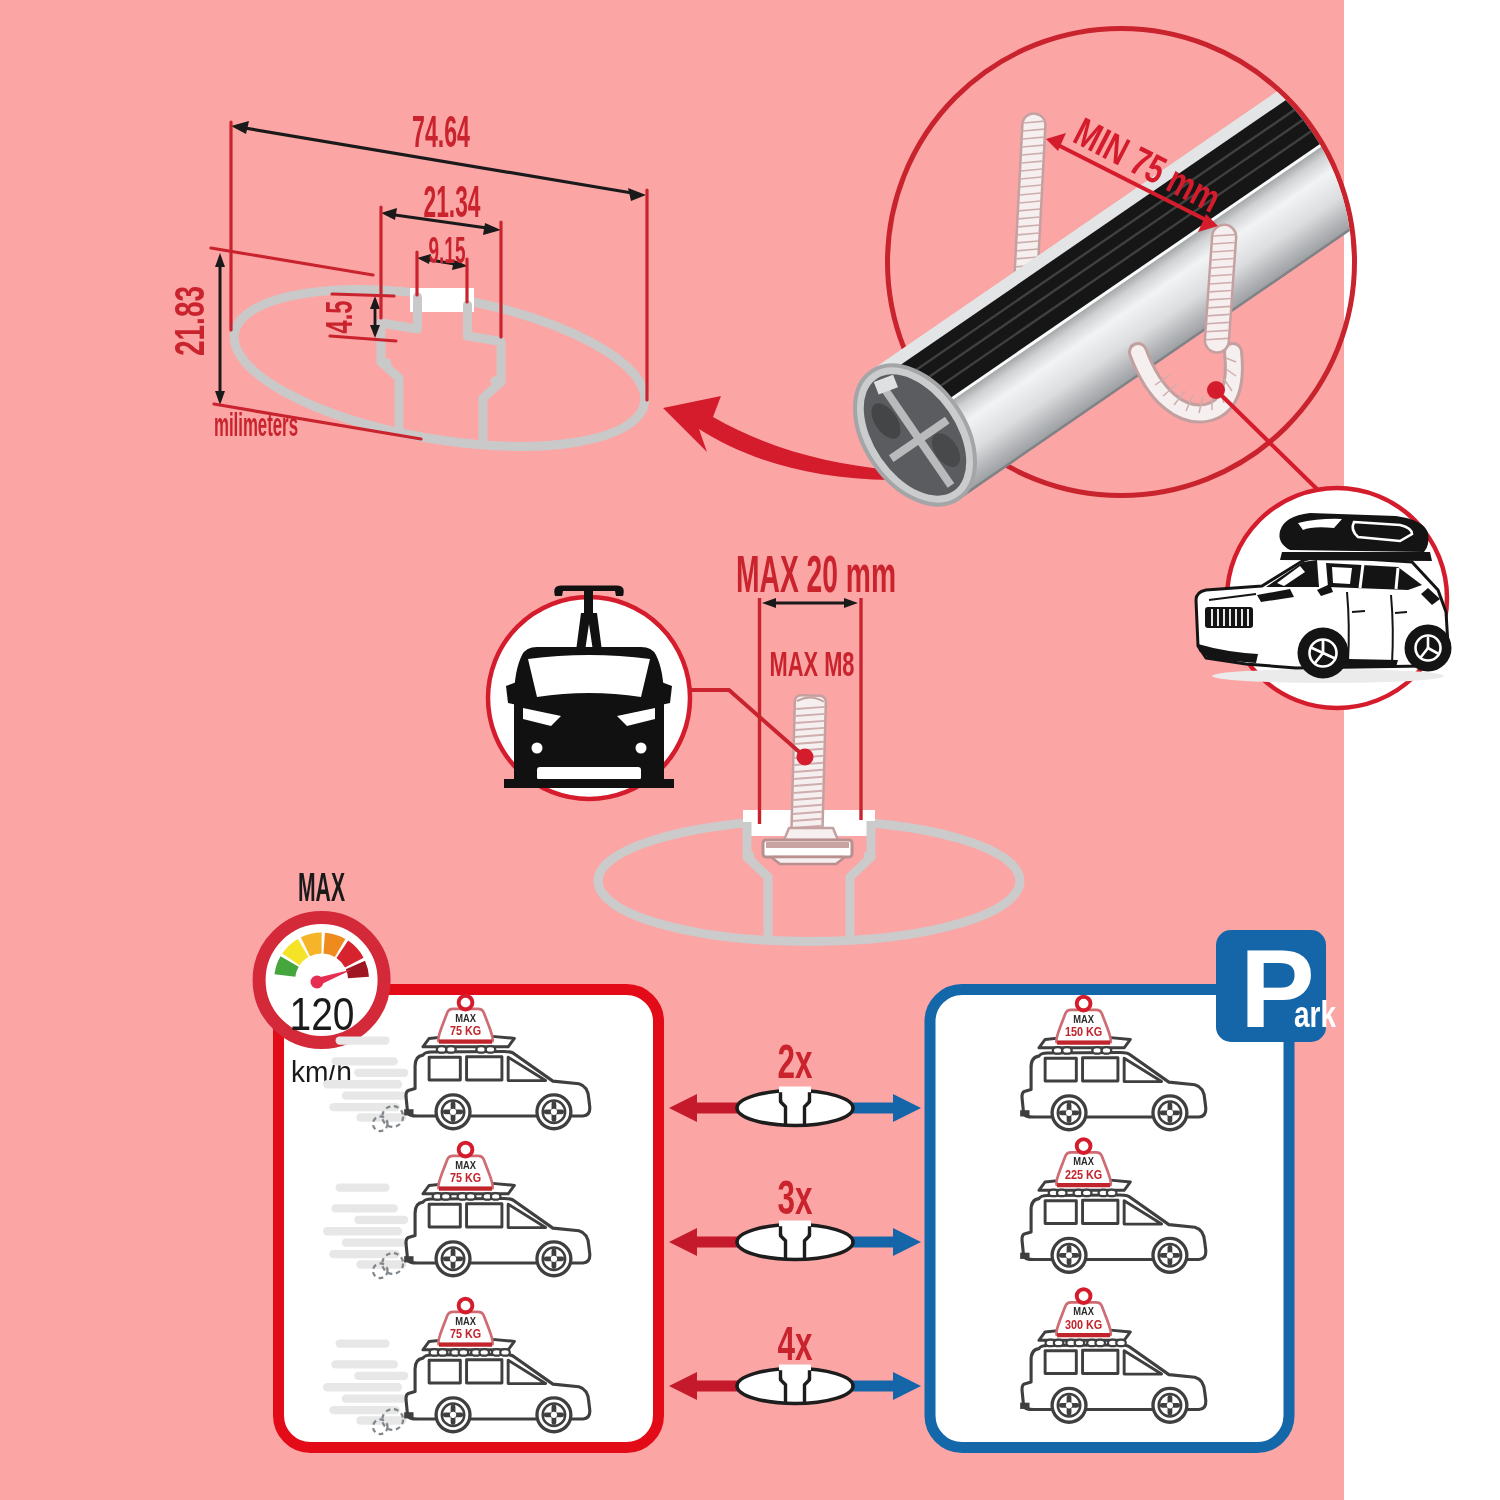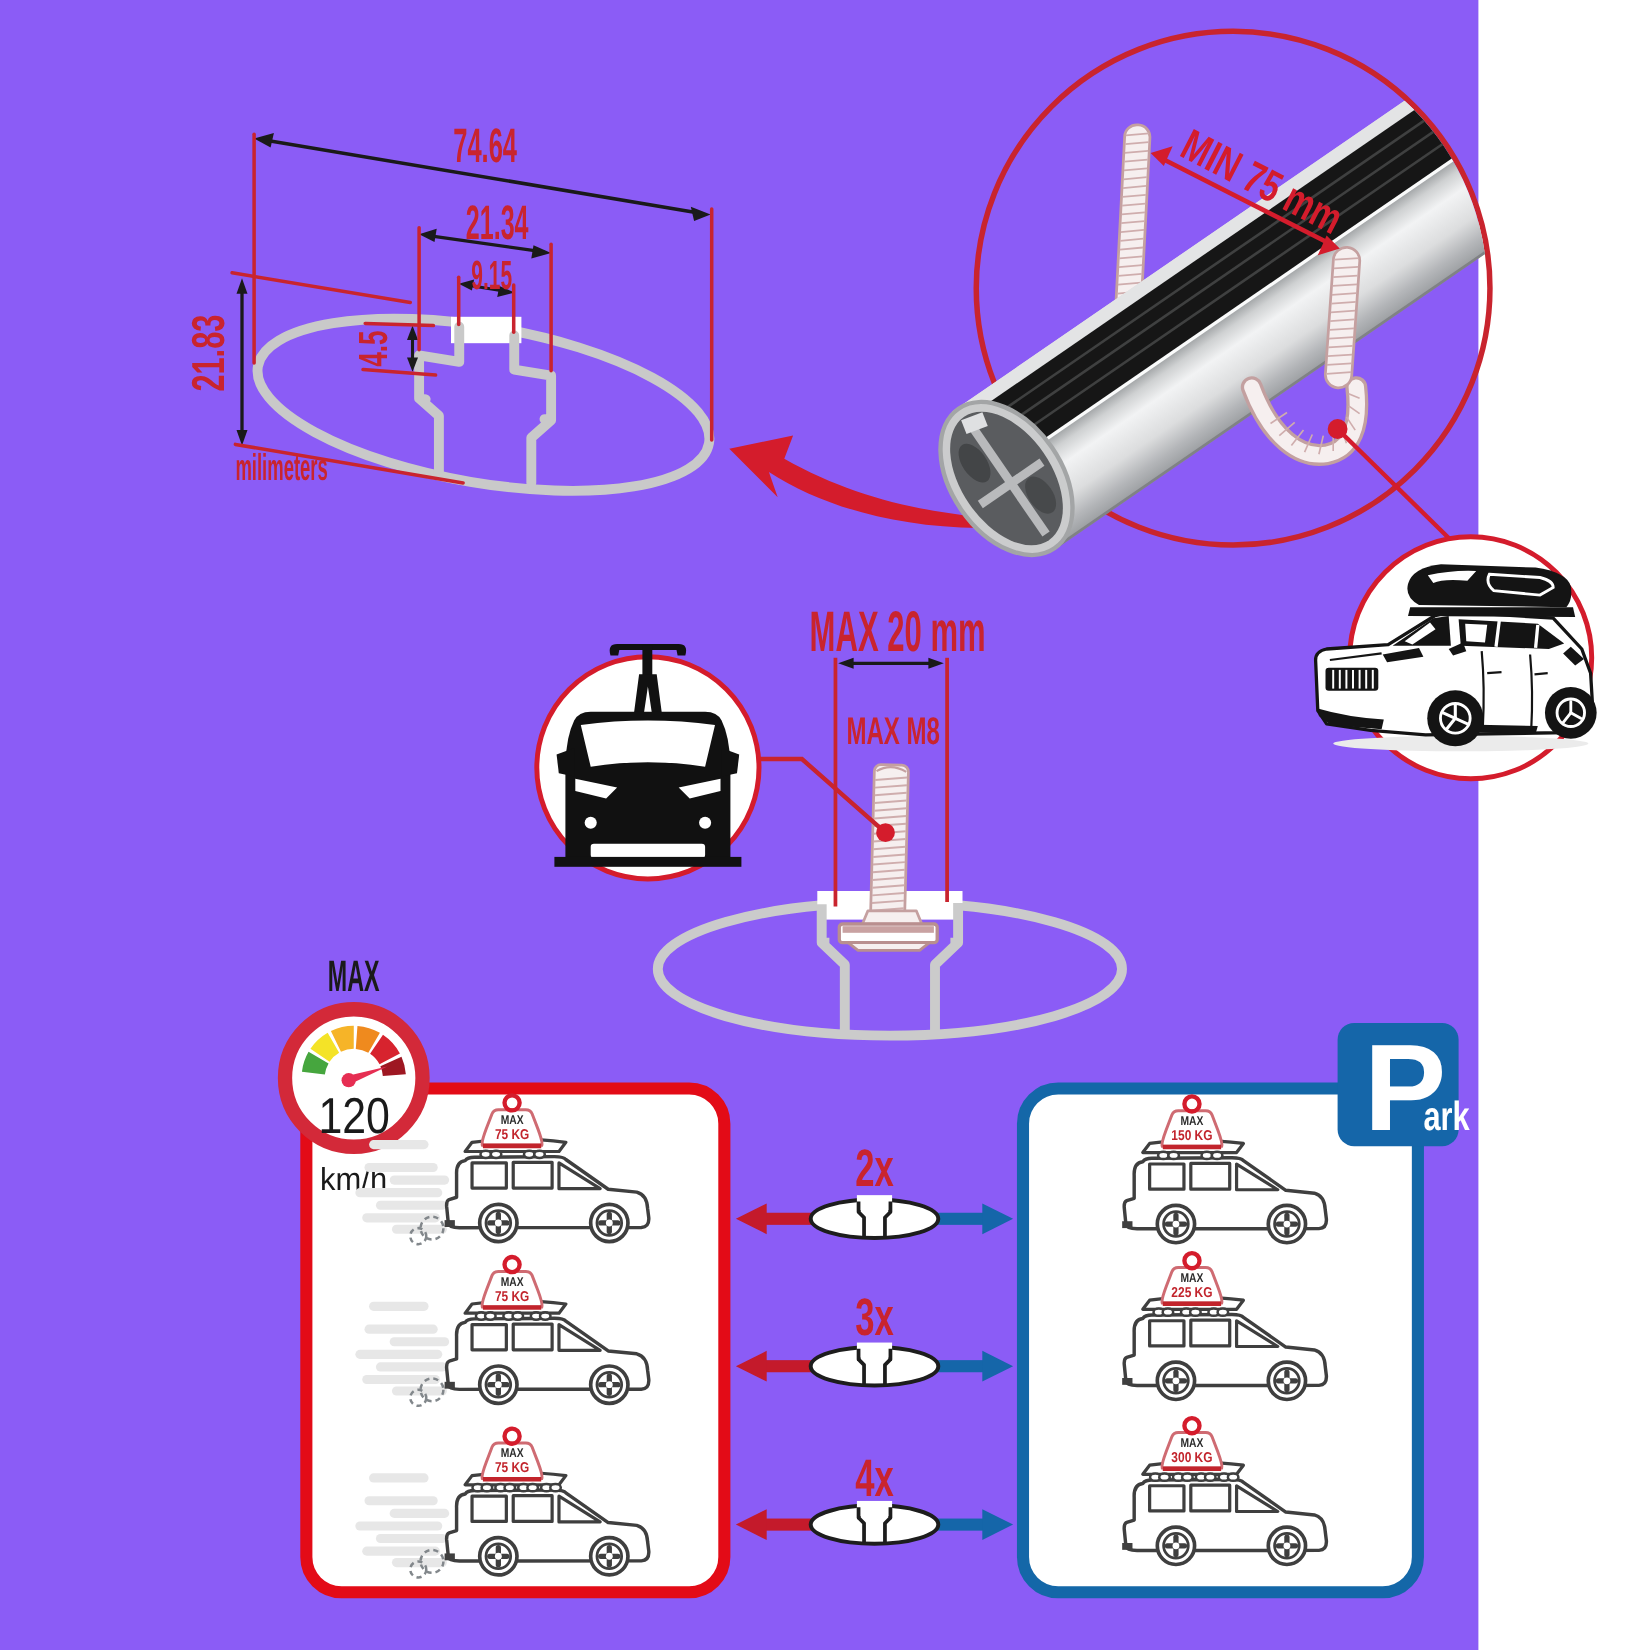--- a/index.html
+++ b/index.html
@@ -1,16 +1,16 @@
 <!DOCTYPE html>
 <html><head>
 <meta charset="utf-8">
 <style>
   html,body{margin:0;padding:0;background:#ffffff;}
-  #page{width:1344px;height:1500px;position:relative;background:#8b5cf6;}
+  #page{width:1344px;height:1500px;position:relative;background:#fca5a5;}
   text{font-family:"Liberation Sans",sans-serif;}
 </style>
 </head>
 <body>
 <div id="page">
 <svg width="1500" height="1500" viewBox="0 0 1500 1500" xmlns="http://www.w3.org/2000/svg">
 <defs>
   <linearGradient id="barGrad" x1="0" y1="-78" x2="0" y2="78" gradientUnits="userSpaceOnUse">
     <stop offset="0" stop-color="#dddedf"></stop>
     <stop offset="0.09" stop-color="#f0f1f2"></stop>

